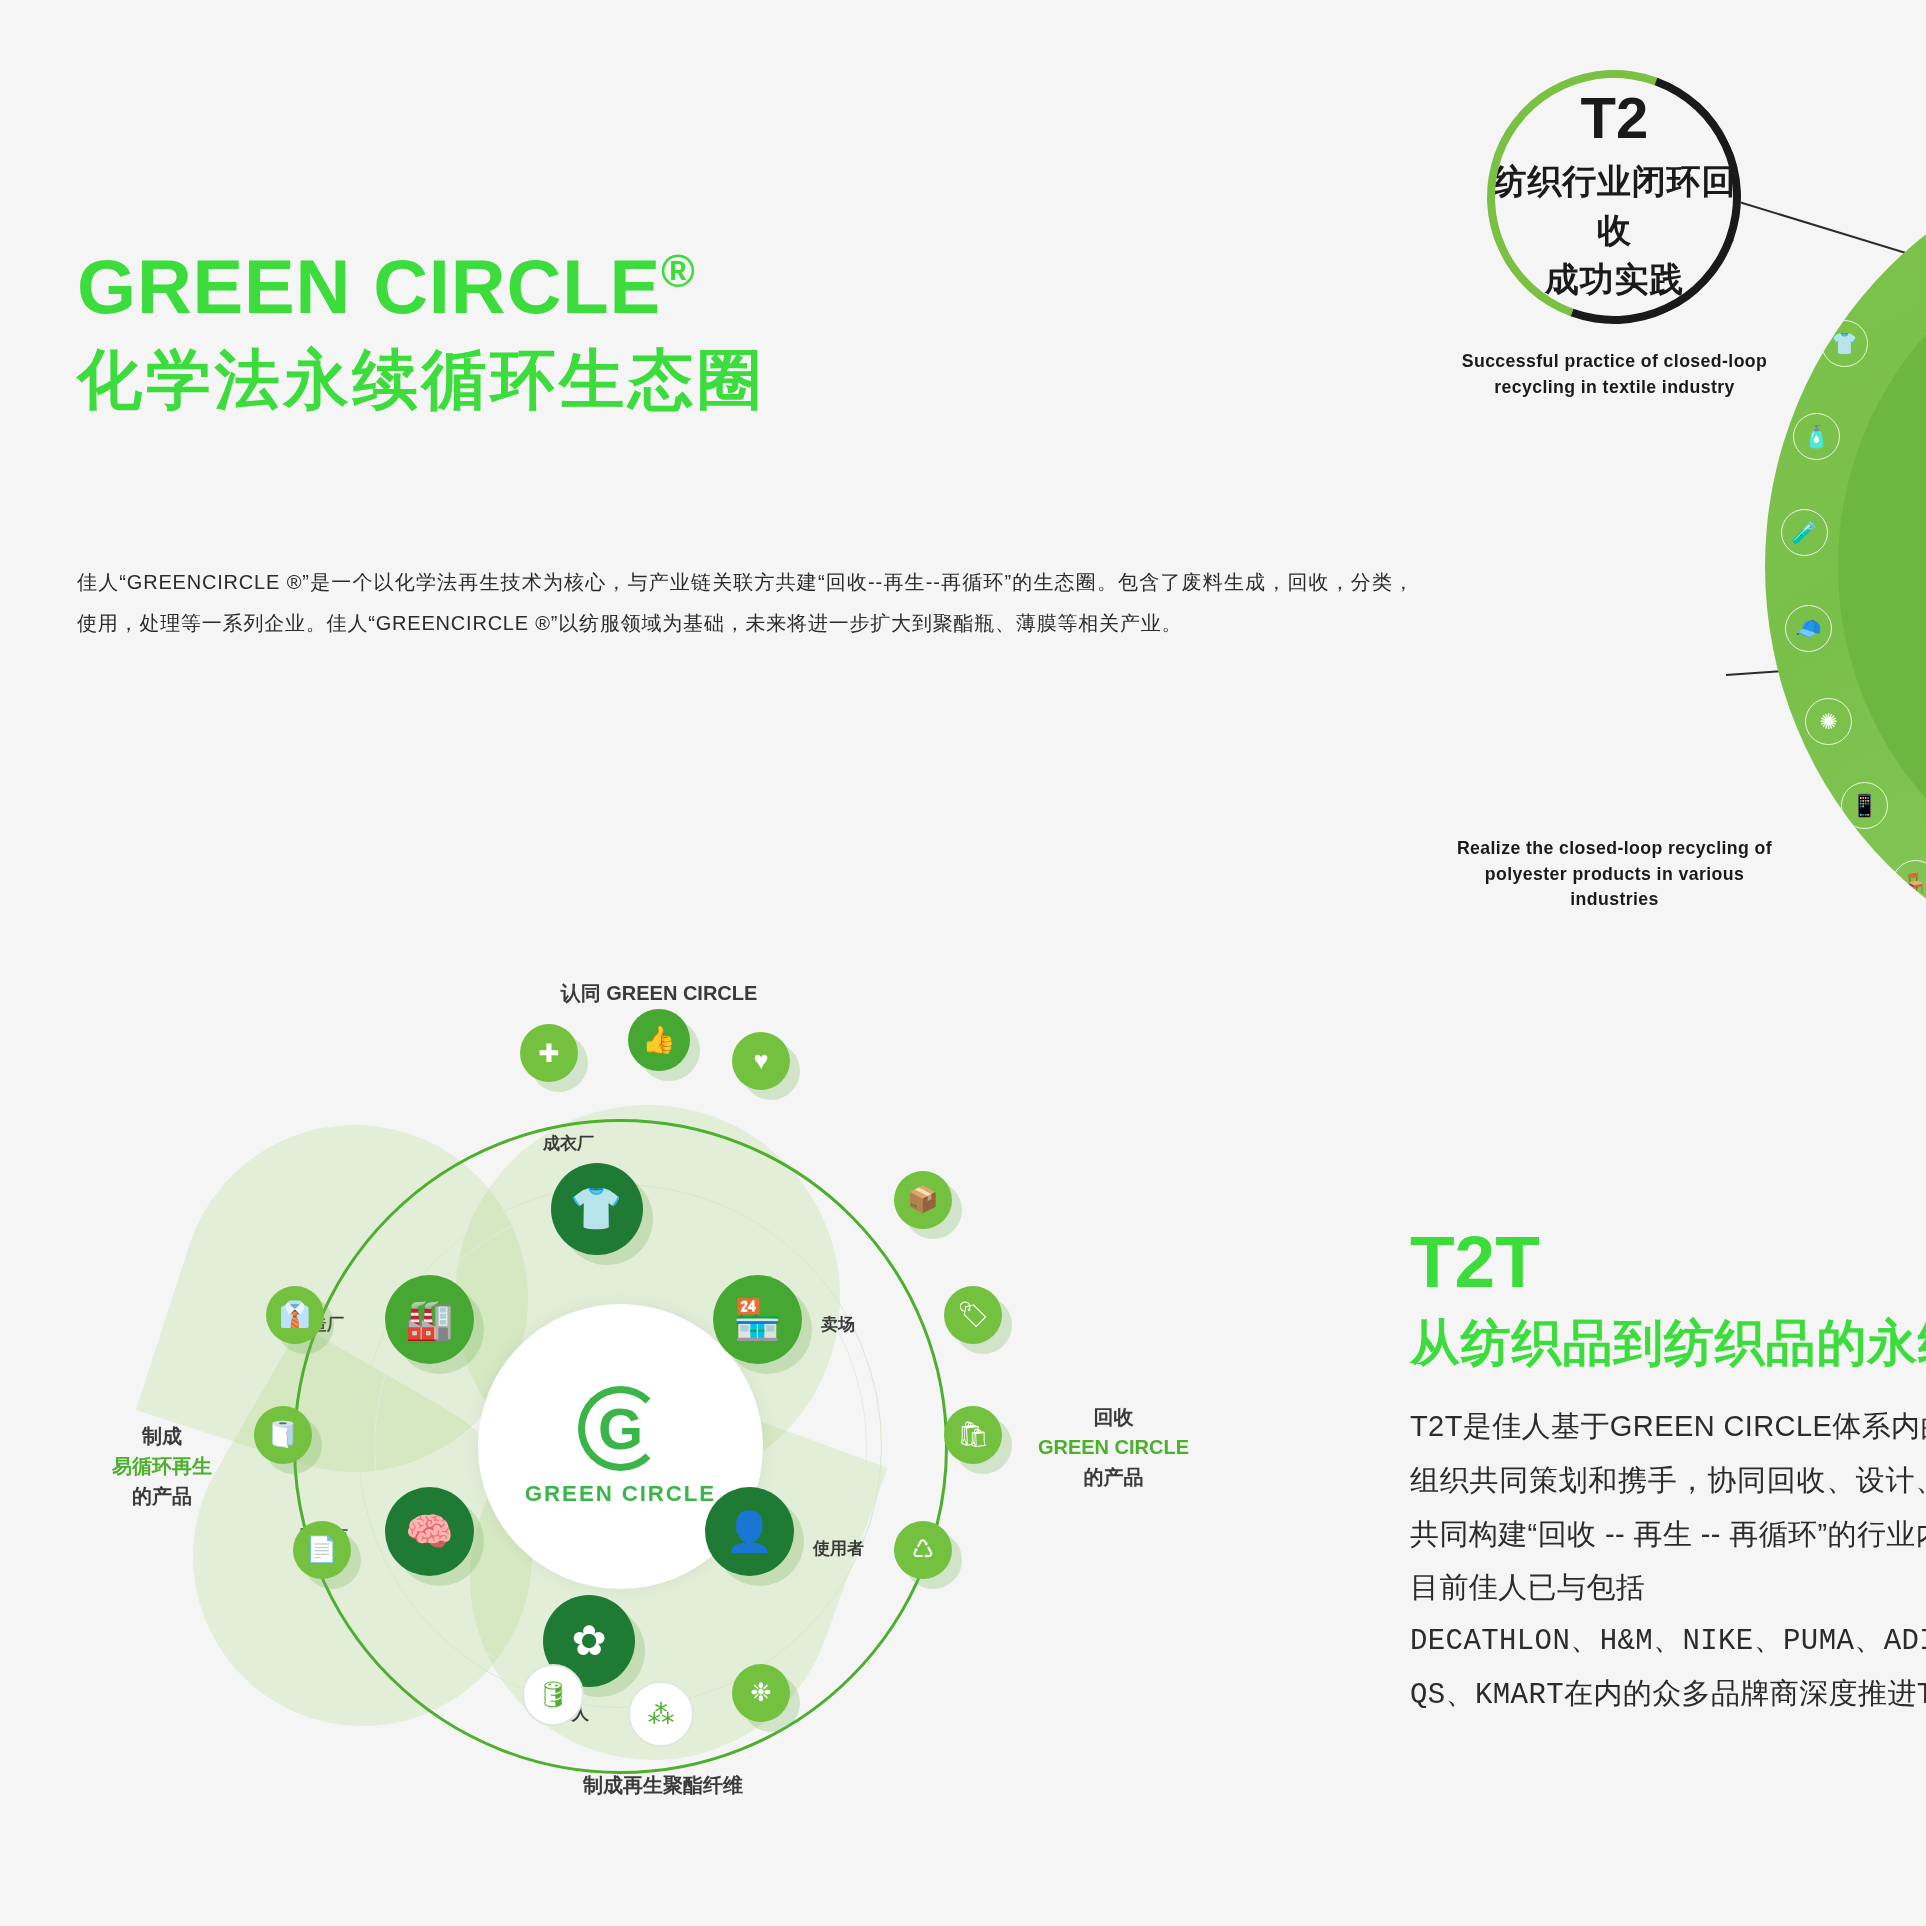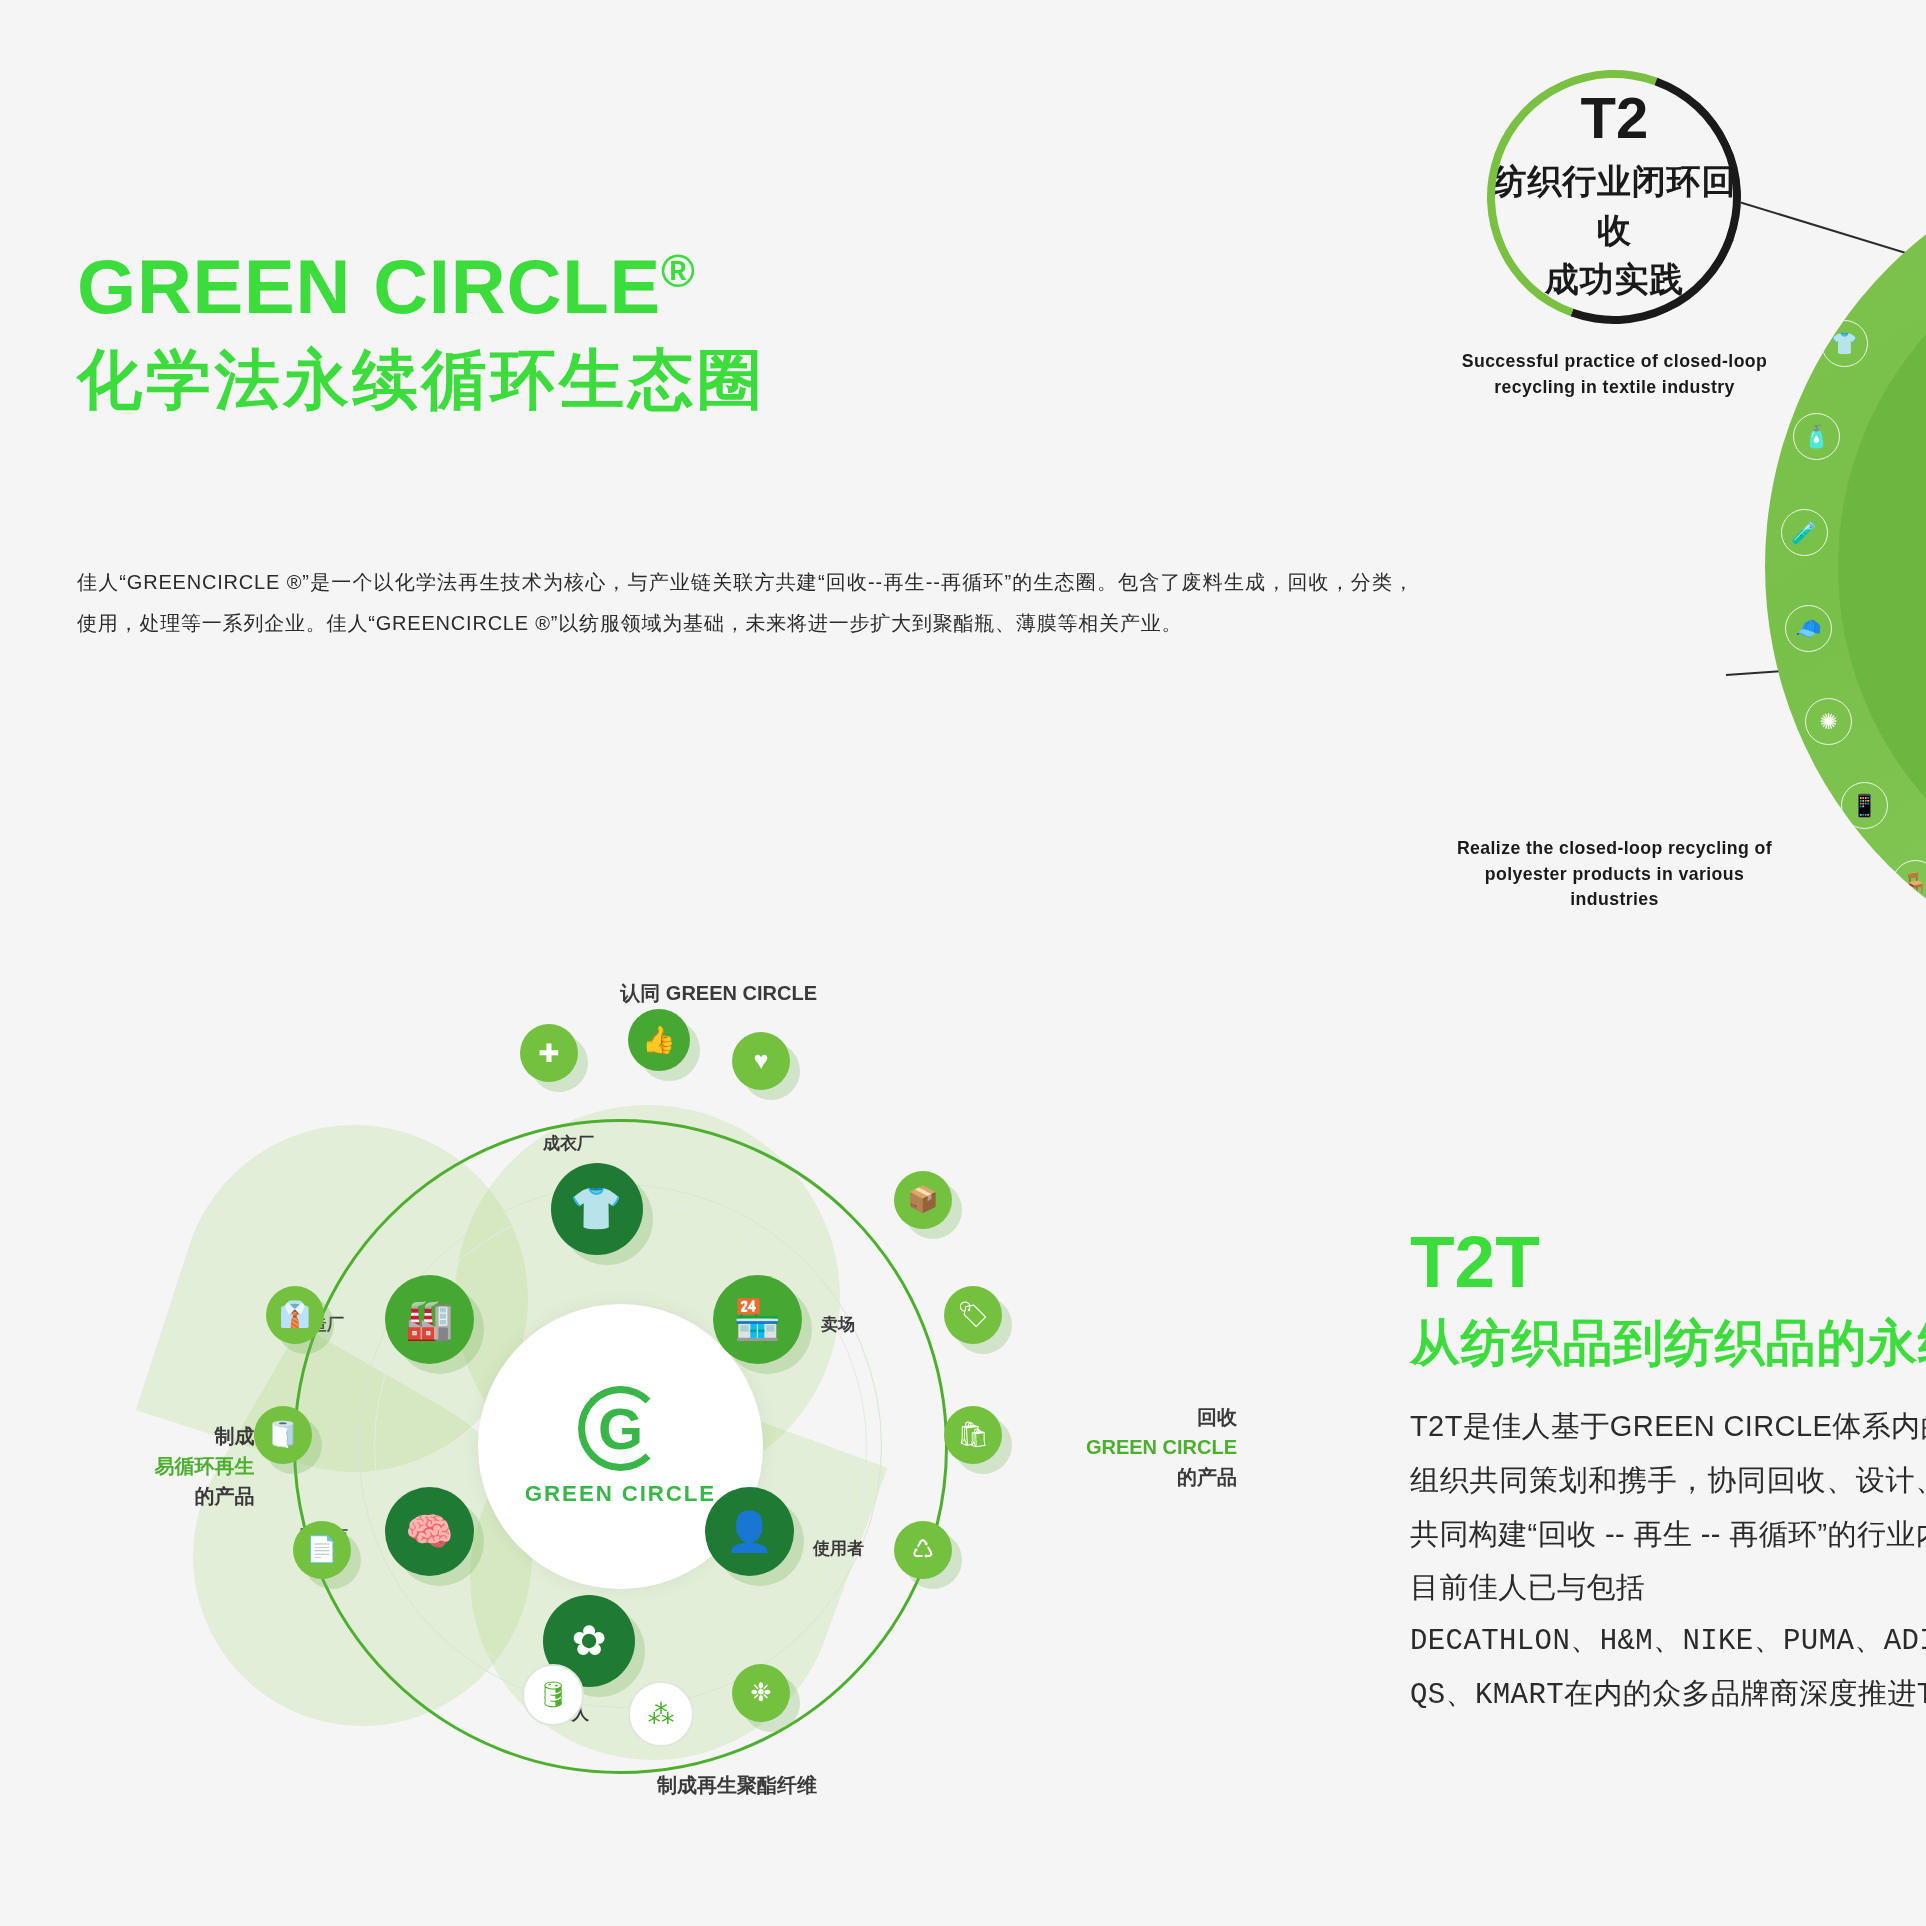--- a/index.html
+++ b/index.html
@@ -114,21 +114,21 @@
     box-shadow:10px 10px 0 rgba(120,180,90,.28);
   }
   .node.dark{background:#1f7a33;}
   .node.mid{background:#46a832;}
   .node.light{background:#73c13f;}
   .node.white{background:#ffffff;color:#4caf2e;border:2.3px solid #dfe7dc;box-shadow:none;}
   .node-lbl{
     position:absolute;font-size:17px;color:#3a3a3a;font-weight:bold;white-space:nowrap;
   }
   .wheel-cap{
-    position:absolute;font-size:20px;color:#3a3a3a;font-weight:bold;text-align:right;line-height:1.5;
+    position:absolute;font-size:20px;color:#3a3a3a;font-weight:bold;text-align:center;line-height:1.5;
   }
 
   
   .t2t{position:absolute;left:1410px;top:1225px;width:1040px;}
   .t2t-title{font-size:73px;font-weight:bold;color:#3ddc3d;line-height:1;}
   .t2t-sub{font-size:50px;font-weight:bold;color:#3ddc3d;margin-top:15.4px;letter-spacing:0.8px;line-height:1.2;}
   .t2t-body{
     margin-top:27px;font-size:29px;line-height:1.85;color:#2b2b2b;letter-spacing:0.4px;text-align:justify;
   }
   .t2t-body p{margin:0;}

